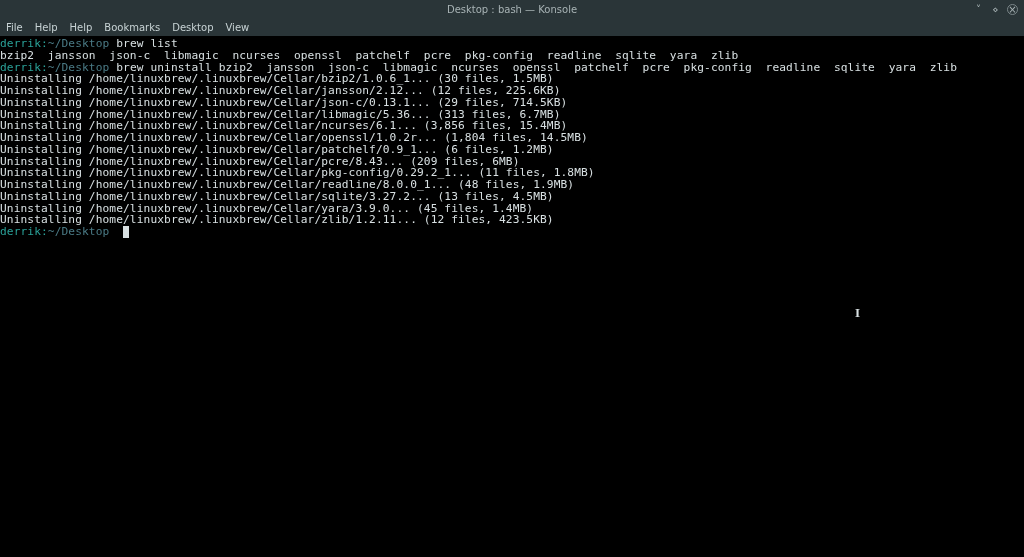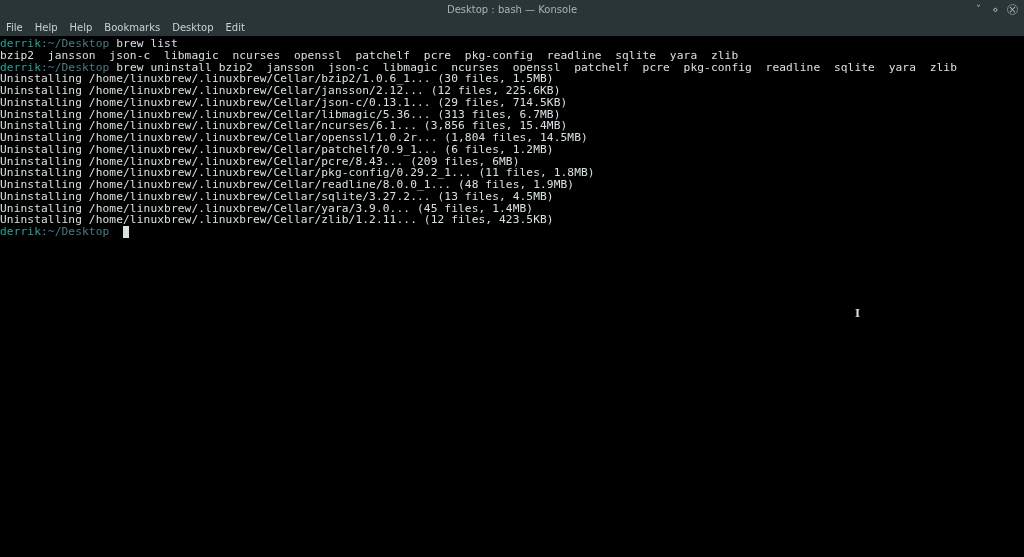--- a/index.html
+++ b/index.html
@@ -103,18 +103,18 @@
     <span class="win-ctl circle">×</span>
   </div>
 </div>
 
 <div class="menu-bar">
   <span class="menu-item">File</span>
   <span class="menu-item">Help</span>
   <span class="menu-item">Help</span>
   <span class="menu-item">Bookmarks</span>
   <span class="menu-item">Desktop</span>
-  <span class="menu-item">Edit</span>
+  <span class="menu-item">View</span>
 </div>
 
 <div class="terminal" id="terminal"><div><span class="user">derrik</span><span class="user">:</span><span class="path">~/Desktop</span><span class="cmd"> brew list</span></div><div>bzip2  jansson  json-c  libmagic  ncurses  openssl  patchelf  pcre  pkg-config  readline  sqlite  yara  zlib</div><div><span class="user">derrik</span><span class="user">:</span><span class="path">~/Desktop</span><span class="cmd"> brew uninstall bzip2  jansson  json-c  libmagic  ncurses  openssl  patchelf  pcre  pkg-config  readline  sqlite  yara  zlib</span></div><div>Uninstalling /home/linuxbrew/.linuxbrew/Cellar/bzip2/1.0.6_1... (30 files, 1.5MB)</div><div>Uninstalling /home/linuxbrew/.linuxbrew/Cellar/jansson/2.12... (12 files, 225.6KB)</div><div>Uninstalling /home/linuxbrew/.linuxbrew/Cellar/json-c/0.13.1... (29 files, 714.5KB)</div><div>Uninstalling /home/linuxbrew/.linuxbrew/Cellar/libmagic/5.36... (313 files, 6.7MB)</div><div>Uninstalling /home/linuxbrew/.linuxbrew/Cellar/ncurses/6.1... (3,856 files, 15.4MB)</div><div>Uninstalling /home/linuxbrew/.linuxbrew/Cellar/openssl/1.0.2r... (1,804 files, 14.5MB)</div><div>Uninstalling /home/linuxbrew/.linuxbrew/Cellar/patchelf/0.9_1... (6 files, 1.2MB)</div><div>Uninstalling /home/linuxbrew/.linuxbrew/Cellar/pcre/8.43... (209 files, 6MB)</div><div>Uninstalling /home/linuxbrew/.linuxbrew/Cellar/pkg-config/0.29.2_1... (11 files, 1.8MB)</div><div>Uninstalling /home/linuxbrew/.linuxbrew/Cellar/readline/8.0.0_1... (48 files, 1.9MB)</div><div>Uninstalling /home/linuxbrew/.linuxbrew/Cellar/sqlite/3.27.2... (13 files, 4.5MB)</div><div>Uninstalling /home/linuxbrew/.linuxbrew/Cellar/yara/3.9.0... (45 files, 1.4MB)</div><div>Uninstalling /home/linuxbrew/.linuxbrew/Cellar/zlib/1.2.11... (12 files, 423.5KB)</div><div><span class="user">derrik</span><span class="user">:</span><span class="path">~/Desktop</span><span class="cmd"> </span> <span class="cursor-block"></span></div></div>
 
 <i class="ibeam-cursor" id="ibeam" style="left: 855px; top: 305px;"></i>
 
 </body></html>

